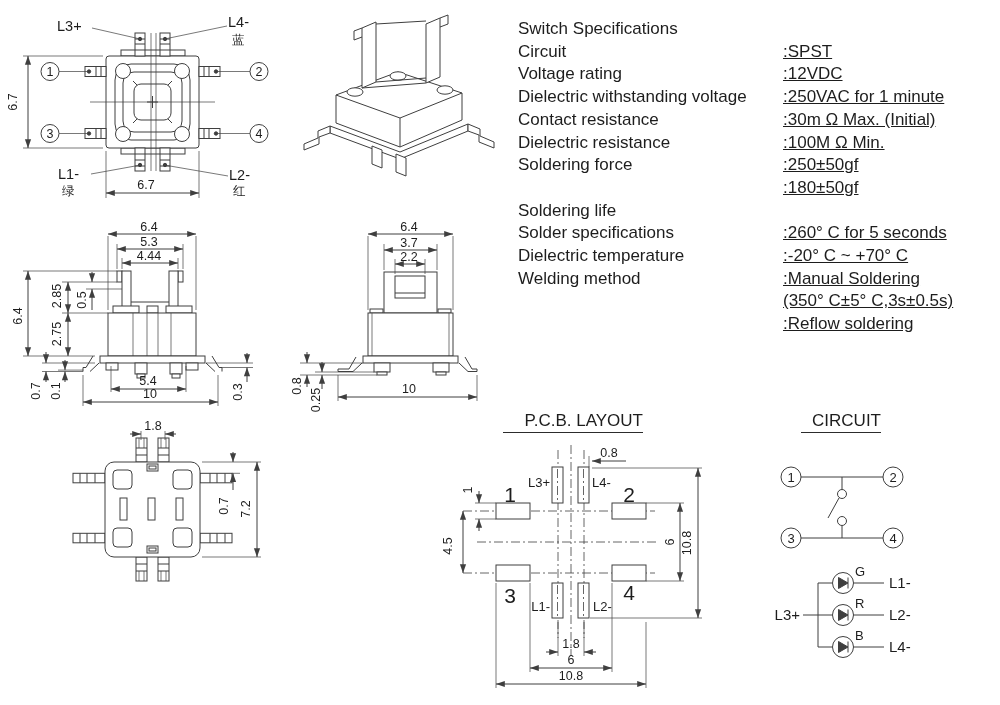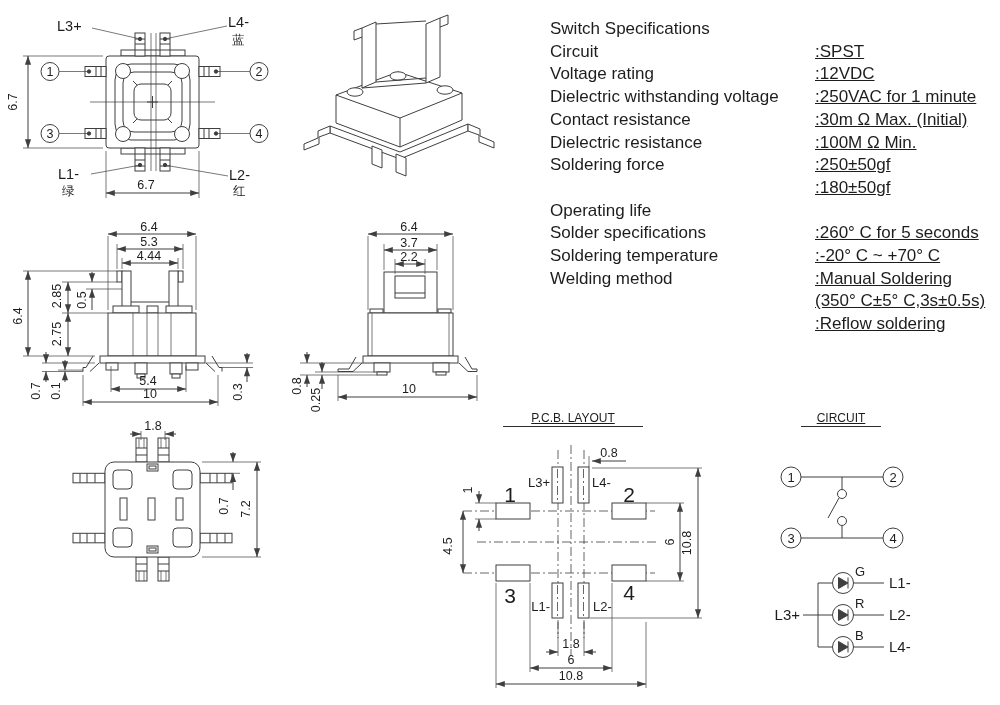--- a/index.html
+++ b/index.html
@@ -9,25 +9,25 @@
   svg text{fill:#1d1d1d;font-family:"Liberation Sans",sans-serif;}
   .d{stroke:#3f3f3f;fill:none;stroke-width:1;}
   .df{stroke:#3f3f3f;fill:#ffffff;stroke-width:1;}
   .dk{stroke:#3f3f3f;fill:#3f3f3f;stroke-width:1;}
   .thin{stroke-width:0.7;}
   .cl{stroke:#3f3f3f;fill:none;stroke-width:0.8;stroke-dasharray:9 3 2 3;}
   .t12{font-size:12.5px;} .t13{font-size:13px;} .t14{font-size:14.5px;}
   .t15{font-size:15px;} .t21{font-size:21px;} .mid{text-anchor:middle;}
   .end{text-anchor:end;}
   .specs{position:absolute;left:518px;top:18px;width:470px;font-size:17px;line-height:22.7px;}
-  .srow{display:flex;margin-left:32px;}
+  .srow{display:flex;}
   .slabel{width:265px;flex:none;white-space:nowrap;}
   .svalue{white-space:nowrap;text-decoration:underline;}
-  .dtitle{position:absolute;font-size:12px;text-align:center;
-          border-bottom:1.5px solid #2c2c2c;padding-bottom:1px;text-decoration:underline;}
+  .dtitle{position:absolute;font-size:17px;text-align:right;
+          border-bottom:1.5px solid #2c2c2c;padding-bottom:1px;}
 </style>
 </head>
 <body>
 
 <div class="sheet">
 
   <svg style="left:20px;top:12px" width="262" height="193" viewBox="20 12 262 193">
     <defs>
       <marker id="ar" markerWidth="10" markerHeight="8" refX="9.3" refY="4" orient="auto-start-reverse" markerUnits="userSpaceOnUse">
         <path d="M0.5,0.9 L9.3,4 L0.5,7.1 Z" fill="#3f3f3f"></path>
@@ -181,28 +181,28 @@
       </div>
     <div class="srow">
         <span class="slabel">Soldering force</span>
         <span class="svalue">:250±50gf</span>
       </div>
     <div class="srow">
         <span class="slabel"></span>
         <span class="svalue">:180±50gf</span>
       </div>
     <div class="srow">
-        <span class="slabel">Operating life</span>
+        <span class="slabel">Soldering life</span>
       </div>
     <div class="srow">
         <span class="slabel">Solder specifications</span>
         <span class="svalue">:260° C for 5 seconds</span>
       </div>
     <div class="srow">
-        <span class="slabel">Soldering temperature</span>
+        <span class="slabel">Dielectric temperature</span>
         <span class="svalue">:-20° C ~ +70° C</span>
       </div>
     <div class="srow">
         <span class="slabel">Welding method</span>
         <span class="svalue">:Manual Soldering</span>
       </div>
     <div class="srow">
         <span class="slabel"></span>
         <span class="svalue">(350° C±5° C,3s±0.5s)</span>
       </div>

